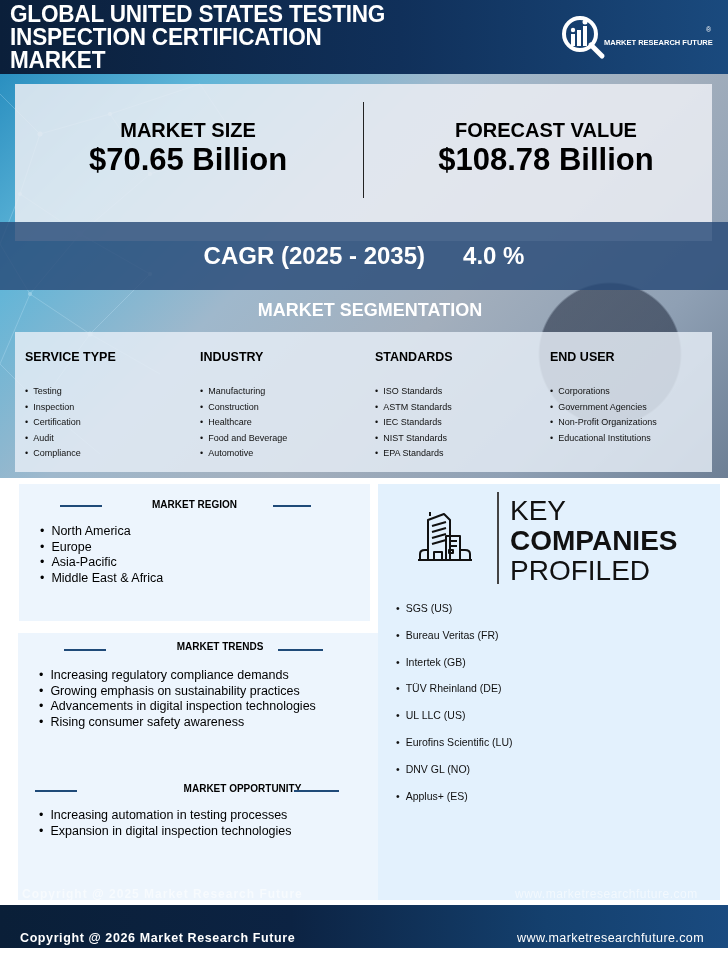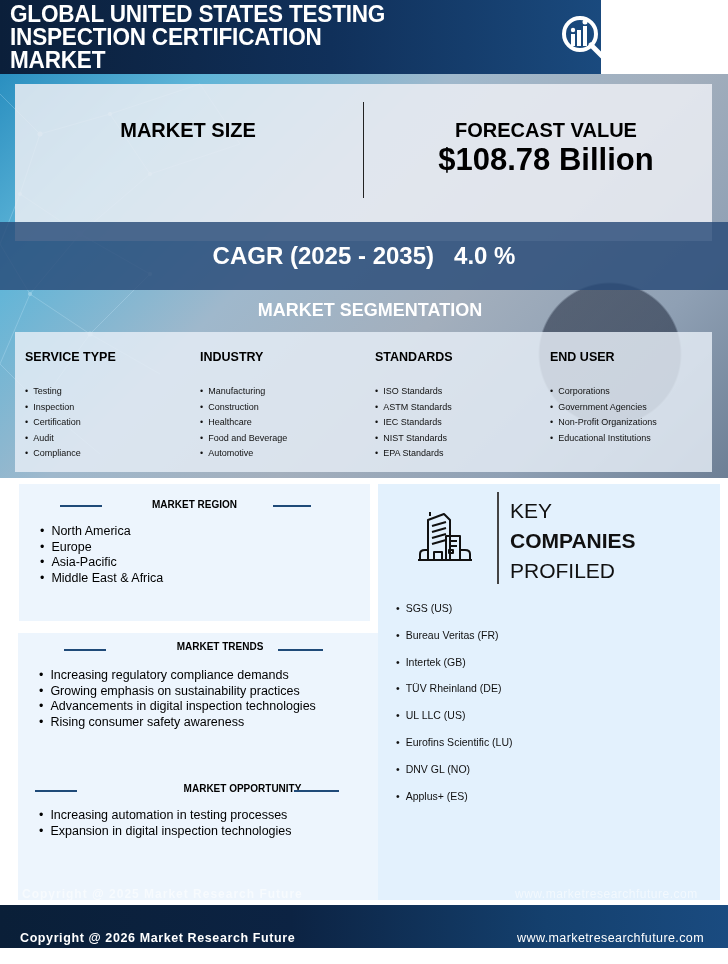--- a/index.html
+++ b/index.html
@@ -1,20 +1,20 @@
 <!DOCTYPE html>
 <html><head>
 <meta charset="utf-8">
 <style>
   * { box-sizing: border-box; margin: 0; padding: 0; }
   html, body { width: 728px; height: 964px; overflow: hidden; background: #ffffff; }
   body { font-family: "Liberation Sans", sans-serif; position: relative; }
 
   .header {
-    position: absolute; left: 0; top: 0; width: 601px; height: 74px;
+    position: absolute; left: 0; top: 0; width: 728px; height: 74px;
     background: linear-gradient(90deg, #0b1f3a 0%, #10305a 55%, #1a4a7e 100%);
   }
   .title {
     position: absolute; left: 10px; top: 3px; width: 520px;
     color: #ffffff; font-weight: bold; font-size: 23px; line-height: 23px;
     letter-spacing: -0.2px; transform: scaleX(0.98); transform-origin: left;
   }
   .logo { position: absolute; left: 560px; top: 14px; width: 165px; height: 46px; }
   .logo-text { position: absolute; left: 44px; top: 24px; font-size: 7.5px; font-weight: bold; color: #fff; white-space: nowrap; }
   .logo-reg { position: absolute; left: 146px; top: 12px; font-size: 7px; color: #fff; }
@@ -37,21 +37,21 @@
   .stat .val { font-weight: bold; font-size: 31px; line-height: 36px; }
   .stat-left { left: 8px; }
   .stat-right { left: 366px; }
   .stat-divider { position: absolute; left: 348px; top: 18px; width: 1px; height: 96px; background: #222; }
 
   .cagr-band {
     position: absolute; left: 0; top: 148px; width: 728px; height: 68px;
     background: rgba(40,75,120,0.82);
   }
   .cagr { position: absolute; left: 0; width: 728px; top: 20px; text-align: center; color: #fff; font-weight: bold; font-size: 24px; }
-  .cagr span { margin: 0 10px; }
+  .cagr span { margin: 0 19px; }
 
   .seg-title { position: absolute; left: 0; width: 740px; top: 226px; text-align: center; color: #fff; font-weight: bold; font-size: 18px; }
   .seg-box {
     position: absolute; left: 15px; top: 258px; width: 697px; height: 140px;
     background: rgba(230,238,246,0.82);
   }
   .seg-col { position: absolute; top: 18px; width: 170px; }
   .seg-col h3 { font-size: 12.5px; font-weight: bold; color: #000; margin-bottom: 20px; }
   .seg-col ul { list-style: none; }
   .seg-col li { font-size: 9px; color: #111; line-height: 15.5px; }
@@ -63,21 +63,21 @@
   .panel-companies { left: 378px; top: 484px; width: 342px; height: 416px; background: #e3f1fd; }
 
   .sec-head { position: absolute; left: 0; width: 100%; text-align: center; font-weight: bold; font-size: 10px; color: #000; }
   .sec-line { position: absolute; height: 2px; background: #1f4a78; }
   .bullets { position: absolute; list-style: none; }
   .bullets li { font-size: 12.5px; line-height: 15.5px; color: #000; }
   .bullets li::before { content: "\2022"; margin-right: 7px; }
 
   .co-icon { position: absolute; left: 40px; top: 26px; width: 54px; width: 54px; height: 54px; }
   .co-divider { position: absolute; left: 119px; top: 8px; width: 2px; height: 92px; background: #444; }
-  .co-title { position: absolute; left: 132px; top: 12px; font-size: 21px; line-height: 30px; color: #111; }
+  .co-title { position: absolute; left: 132px; top: 12px; font-size: 28px; line-height: 30px; color: #111; }
   .co-title b { font-weight: bold; }
   .co-list { position: absolute; left: 18px; top: 118px; list-style: none; }
   .co-list li { font-size: 10.5px; color: #111; height: 26.8px; }
   .co-list li::before { content: "\2022"; margin-right: 6px; }
 
   .ghost-left { position: absolute; left: 22px; top: 887px; font-size: 12px; color: rgba(255,255,255,0.55); font-weight: bold; letter-spacing: 1px; }
   .ghost-right { position: absolute; left: 515px; top: 887px; font-size: 12px; color: rgba(255,255,255,0.55); letter-spacing: 0.5px; }
 
   .footer {
     position: absolute; left: 0; top: 905px; width: 728px; height: 43px;
@@ -127,20 +127,21 @@
         <circle cx="150" cy="100" r="2"></circle>
       <circle cx="110" cy="40" r="2"></circle>
         <circle cx="150" cy="200" r="2"></circle>
         <circle cx="40" cy="330" r="2"></circle>
     </g>
   </svg>
 
   <div class="stats-box">
     <div class="stat stat-left">
       <div class="lbl">MARKET SIZE</div>
+      <div class="val">$70.65 Billion</div>
     </div>
     <div class="stat-divider"></div>
     <div class="stat stat-right">
       <div class="lbl">FORECAST VALUE</div>
       <div class="val">$108.78 Billion</div>
     </div>
   </div>
 
   <div class="cagr-band">
     <div class="cagr">

